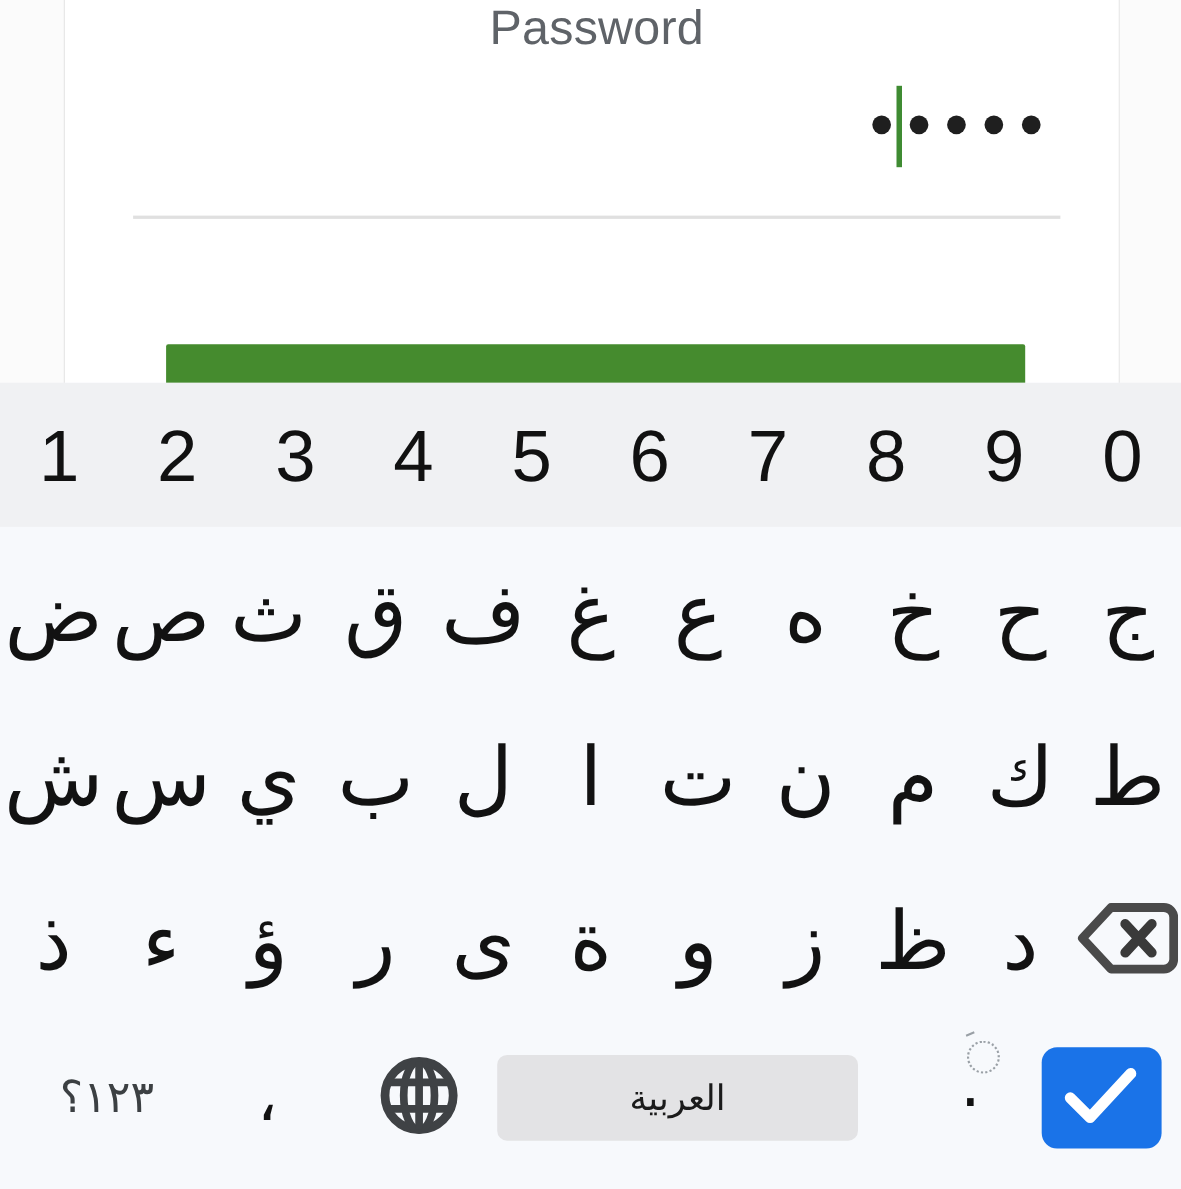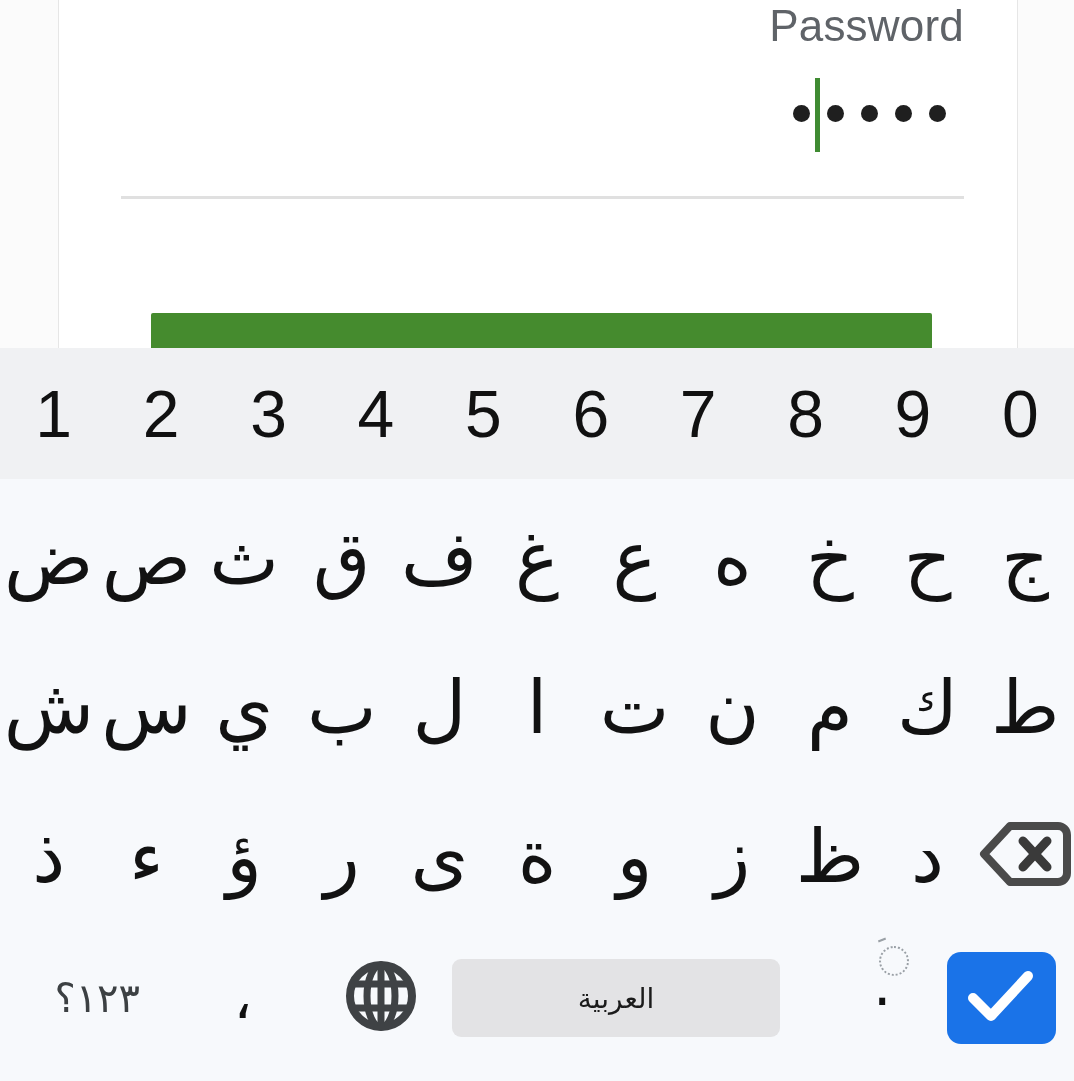--- a/index.html
+++ b/index.html
@@ -41,21 +41,21 @@
     box-sizing: border-box;
   }
 
   .field-block {
     position: absolute;
     left: 62px;
     top: 40px;
     width: 843px;
   }
   .field-label {
-    text-align: right;
+    text-align: center;
     font-size: 44px;
     line-height: 52px;
     color: #5f6368;
     font-weight: 400;
     letter-spacing: 0.2px;
   }
   .field-value-row {
     position: relative;
     height: 86px;
     margin-top: 18px;
@@ -207,21 +207,21 @@
   }
   .spacebar {
     width: 372px;
     height: 78px;
     margin: 0 14px;
     background: #e3e3e5;
     border-radius: 9px;
     display: flex;
     align-items: center;
     justify-content: center;
-    font-size: 28px;
+    font-size: 32px;
     color: #1b1b1b;
     direction: rtl;
     font-family: "DejaVu Sans", "Liberation Sans", sans-serif;
     user-select: none;
   }
   .btm-period {
     position: relative;
     width: 128px;
     font-size: 58px;
     color: #111;

